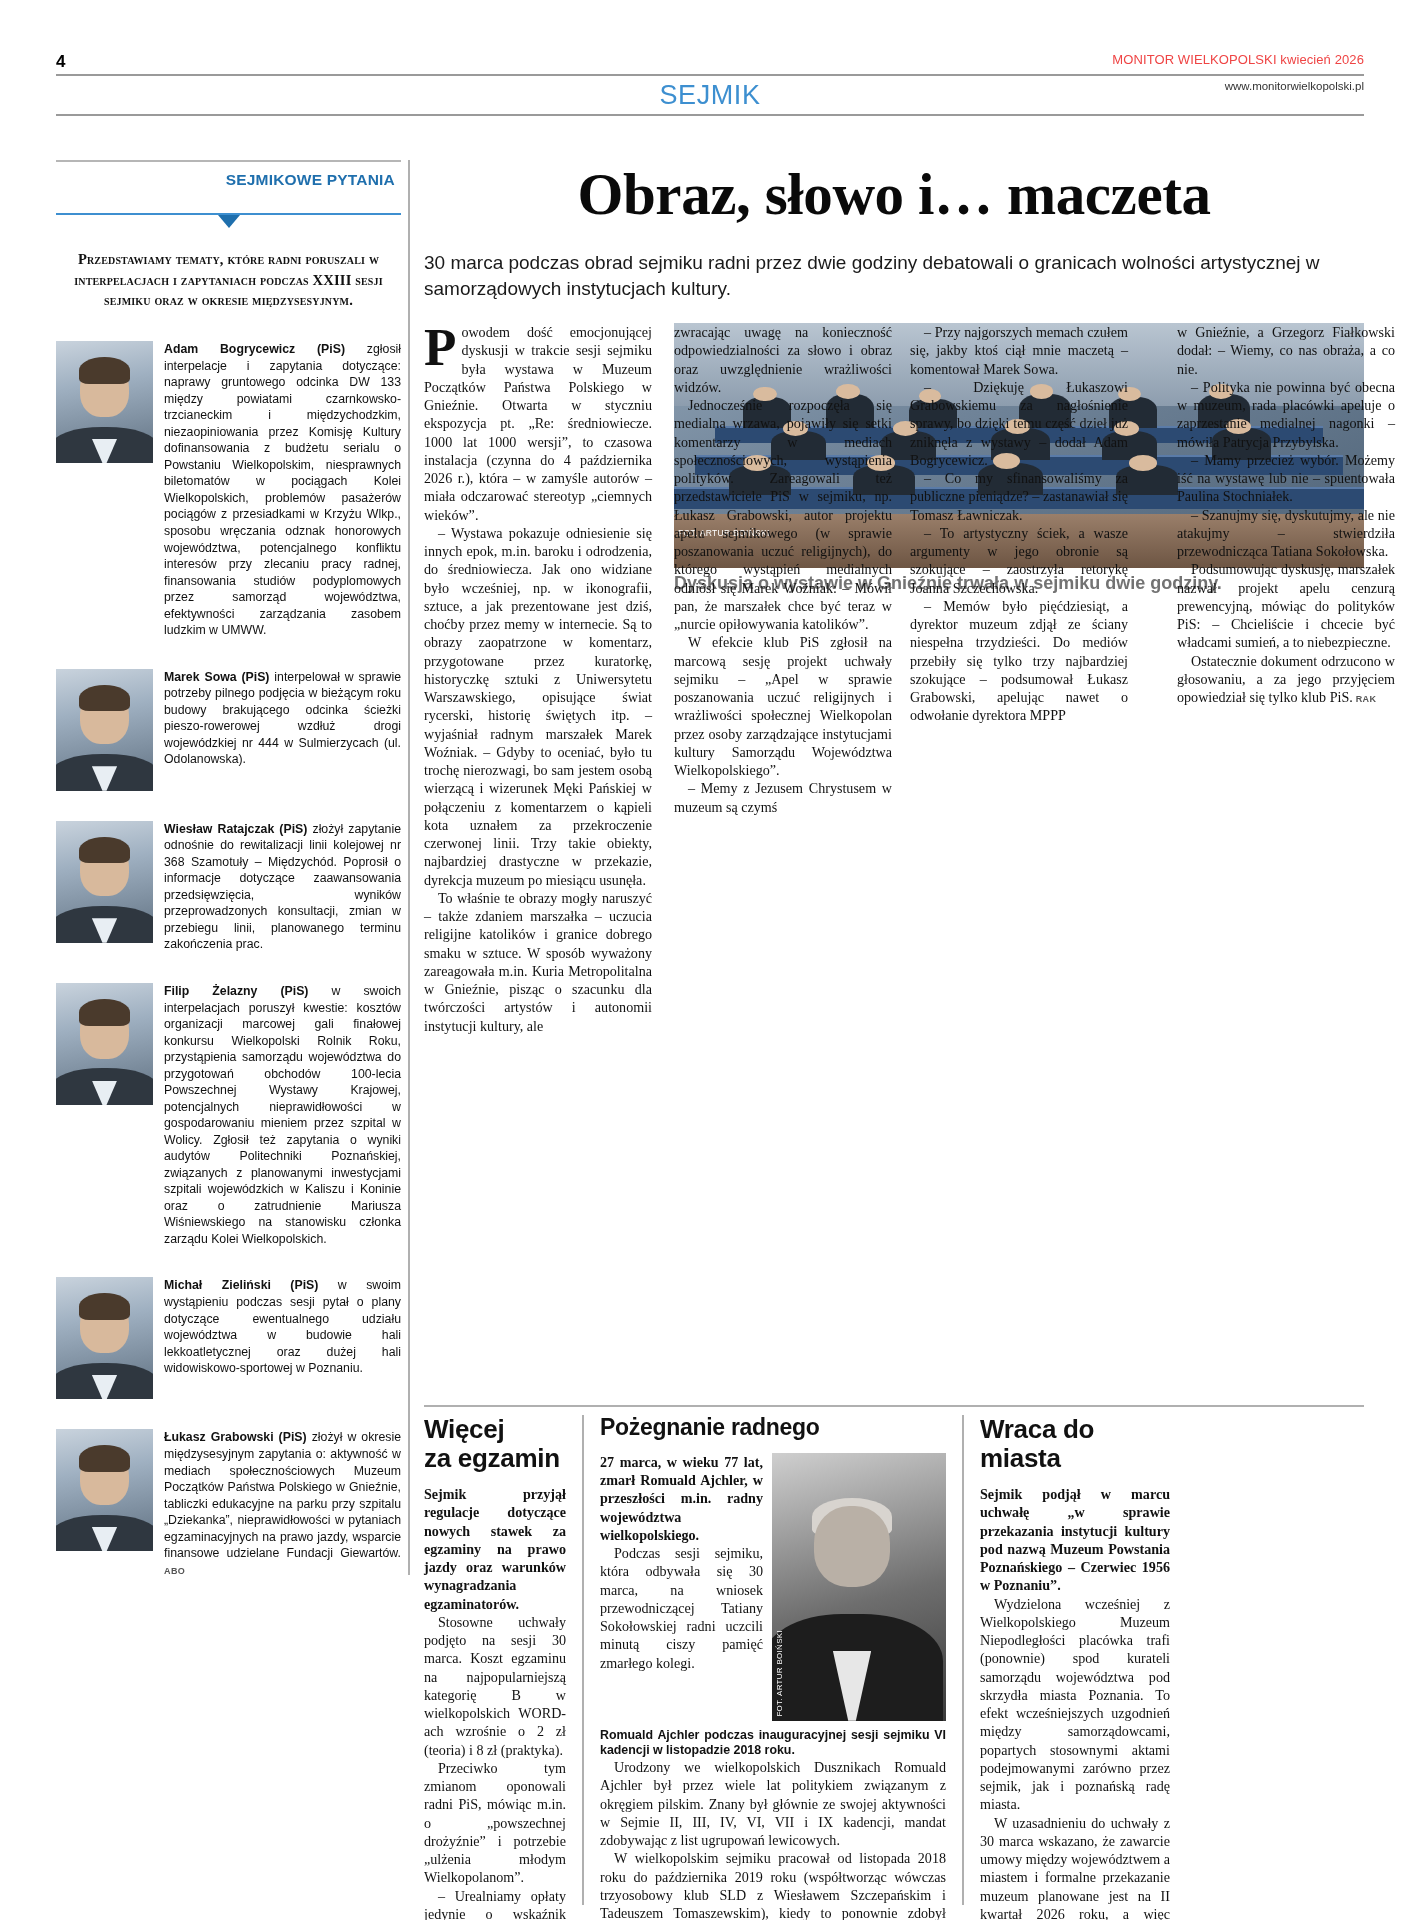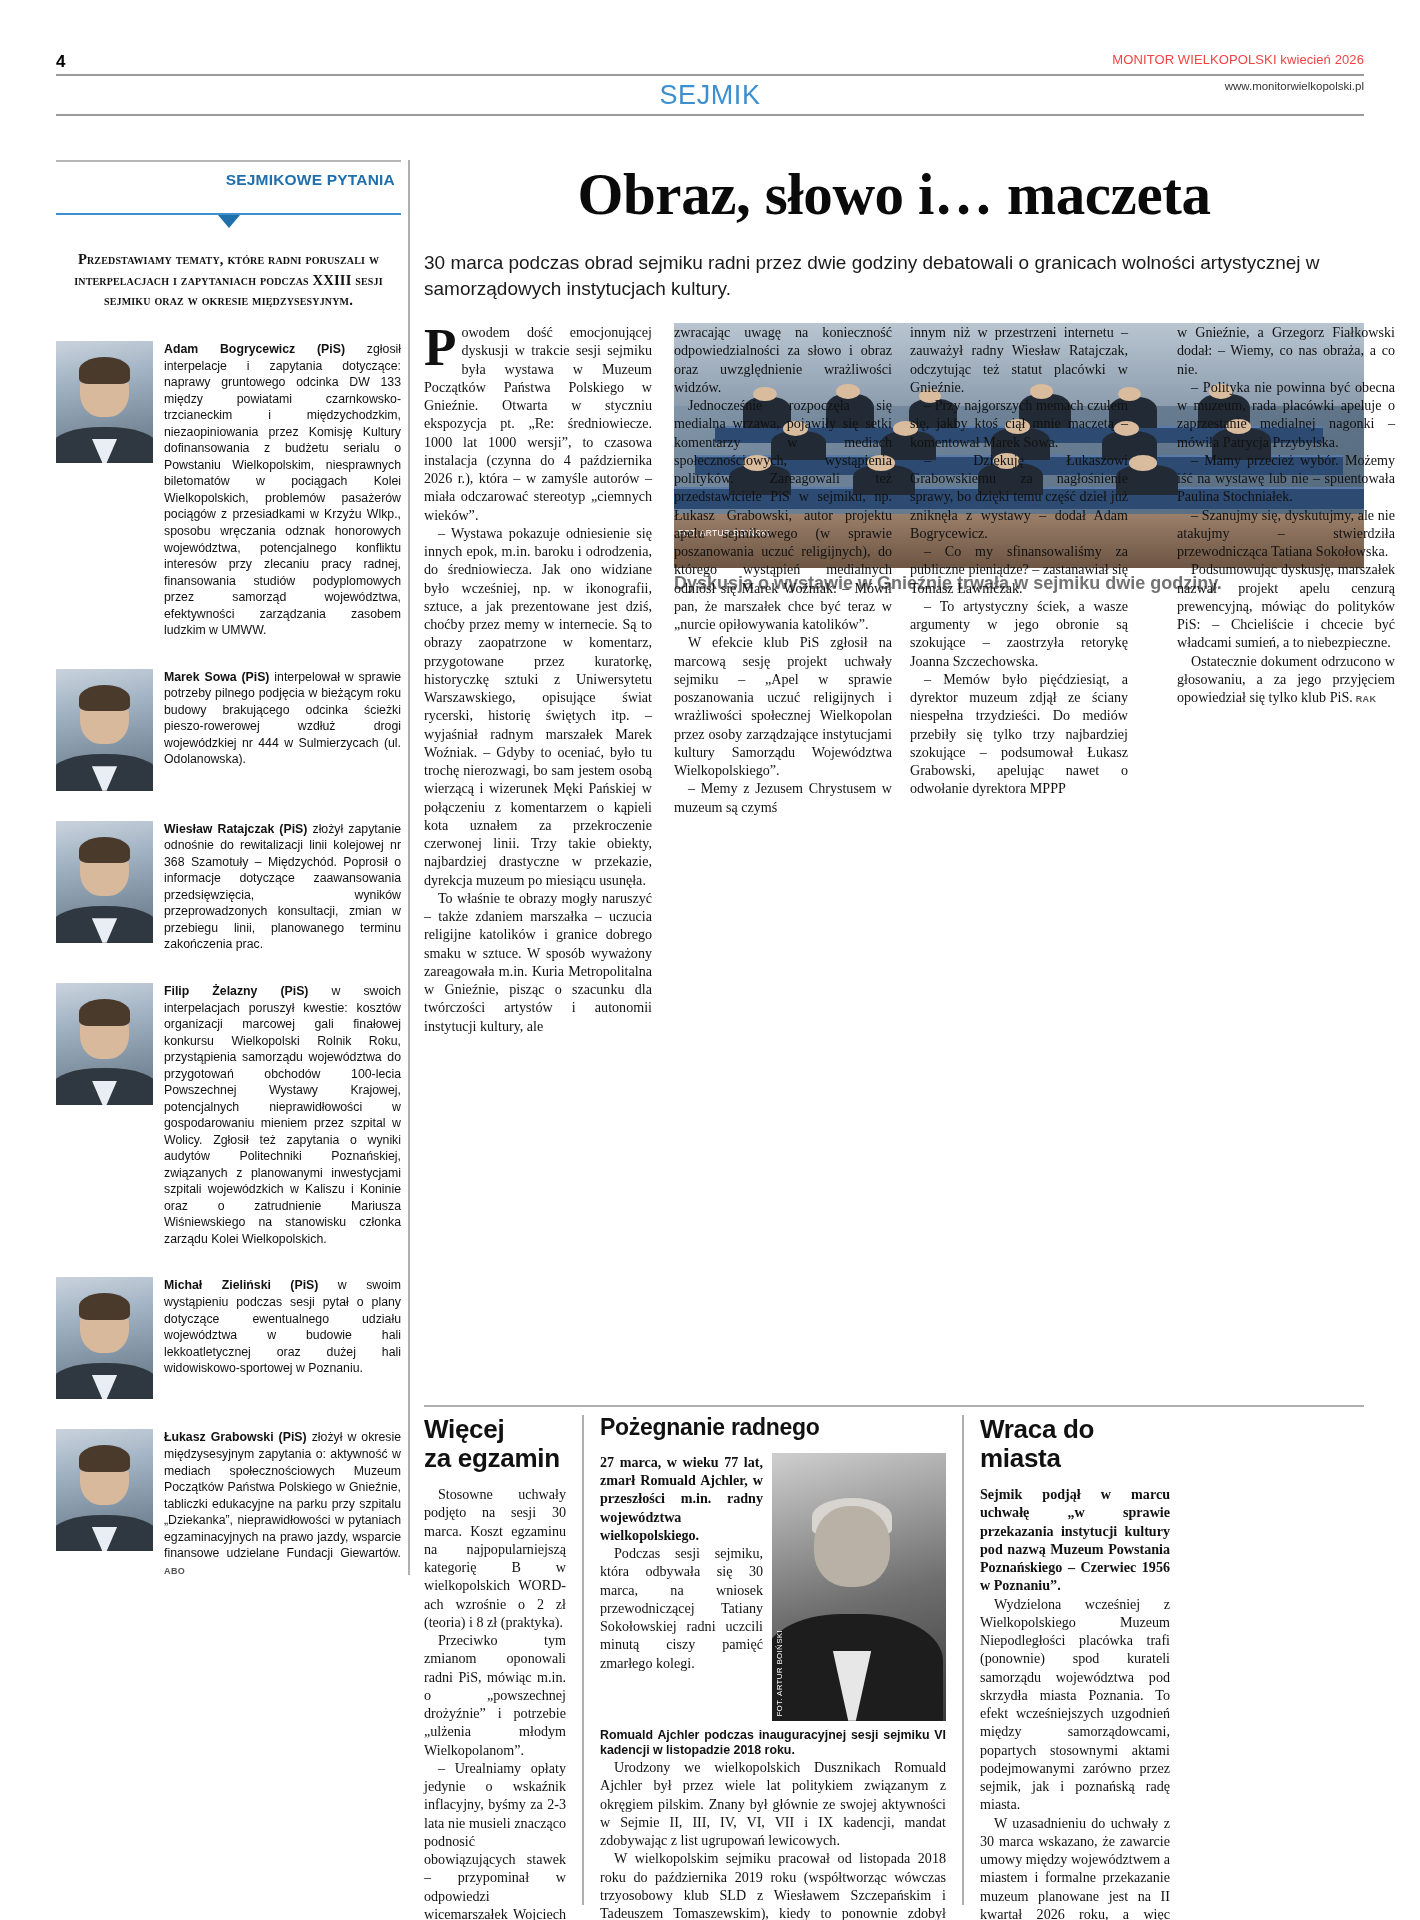--- a/index.html
+++ b/index.html
@@ -543,21 +543,20 @@
         <div class="caption">Dyskusja o wystawie w Gnieźnie trwała w sejmiku dwie godziny.</div>
       </div>
 
       <div class="col" id="col2" style="left:250px; width:218px;">
           <p class="noind">zwracając uwagę na konieczność odpowiedzialności za słowo i obraz oraz uwzględnienie wrażliwości widzów.</p>
           <p>Jednocześnie rozpoczęła się medialna wrzawa, pojawiły się setki komentarzy w mediach społecznościowych, wystąpienia polityków. Zareagowali też przedstawiciele PiS w sejmiku, np. Łukasz Grabowski, autor projektu apelu sejmikowego (w sprawie poszanowania uczuć religijnych), do którego wystąpień medialnych odniósł się Marek Woźniak: – Mówił pan, że marszałek chce być teraz w „nurcie opiłowywania katolików”.</p>
           <p>W efekcie klub PiS zgłosił na marcową sesję projekt uchwały sejmiku – „Apel w sprawie poszanowania uczuć religijnych i wrażliwości społecznej Wielkopolan przez osoby zarządzające instytucjami kultury Samorządu Województwa Wielkopolskiego”.</p>
           <p>– Memy z Jezusem Chrystusem w muzeum są czymś</p>
         </div>
       <div class="col" id="col3" style="left:486px; width:218px;">
-          <p class="noind">innym niż w przestrzeni internetu – zauważył radny Wiesław Ratajczak, odczytując też statut placówki w Gnieźnie.</p>
           <p>– Przy najgorszych memach czułem się, jakby ktoś ciął mnie maczetą – komentował Marek Sowa.</p>
           <p>– Dziękuję Łukaszowi Grabowskiemu za nagłośnienie sprawy, bo dzięki temu część dzieł już zniknęła z wystawy – dodał Adam Bogrycewicz.</p>
           <p>– Co my sfinansowaliśmy za publiczne pieniądze? – zastanawiał się Tomasz Ławniczak.</p>
           <p>– To artystyczny ściek, a wasze argumenty w jego obronie są szokujące – zaostrzyła retorykę Joanna Szczechowska.</p>
           <p>– Memów było pięćdziesiąt, a dyrektor muzeum zdjął ze ściany niespełna trzydzieści. Do mediów przebiły się tylko trzy najbardziej szokujące – podsumował Łukasz Grabowski, apelując nawet o odwołanie dyrektora MPPP</p>
         </div>
       <div class="col" id="col4" style="left:753px; width:218px;">
           <p class="noind">w Gnieźnie, a Grzegorz Fiałkowski dodał: – Wiemy, co nas obraża, a co nie.</p>
           <p>– Polityka nie powinna być obecna w muzeum, rada placówki apeluje o zaprzestanie medialnej nagonki – mówiła Patrycja Przybylska.</p>
           <p>– Mamy przecież wybór. Możemy iść na wystawę lub nie – spuentowała Paulina Stochniałek.</p>
@@ -570,20 +569,21 @@
 
   <div class="hrule-bottom"></div>
 
   <div class="bottom">
     <div class="vrule-b" style="left:158px; top:0; height:490px;"></div>
     <div class="vrule-b" style="left:538px; top:0; height:490px;"></div>
 
     <div class="bsec" id="bsec0" style="left:0; width:142px;">
         <h2>Więcej<br>za egzamin</h2>
         <div class="btext">
+          <p class="lead-b">Sejmik przyjął regulacje dotyczące nowych stawek za egzaminy na prawo jazdy oraz warunków wynagradzania egzaminatorów.</p>
           <p>Stosowne uchwały podjęto na sesji 30 marca. Koszt egzaminu na najpopularniejszą kategorię B w wielkopolskich WORD-ach wzrośnie o 2 zł (teoria) i 8 zł (praktyka).</p>
           <p>Przeciwko tym zmianom oponowali radni PiS, mówiąc m.in. o „powszechnej drożyźnie” i potrzebie „ulżenia młodym Wielkopolanom”.</p>
           <p>– Urealniamy opłaty jedynie o wskaźnik inflacyjny, byśmy za 2-3 lata nie musieli znacząco podnosić obowiązujących stawek – przypominał w odpowiedzi wicemarszałek Wojciech Jankowiak.</p>
         </div>
       </div>
     <div class="bsec" id="bsec1" style="left:176px; width:346px;">
         <h2 class="big">Pożegnanie radnego</h2>
         <div class="btext">
           <div class="bphoto">
             <span class="bhair"></span>

